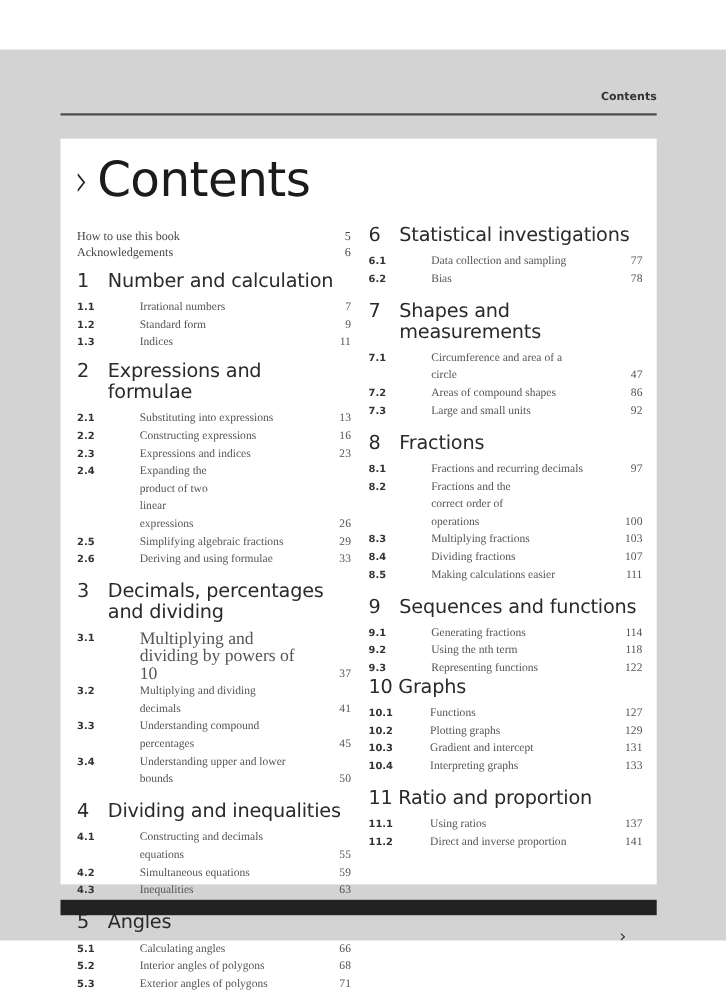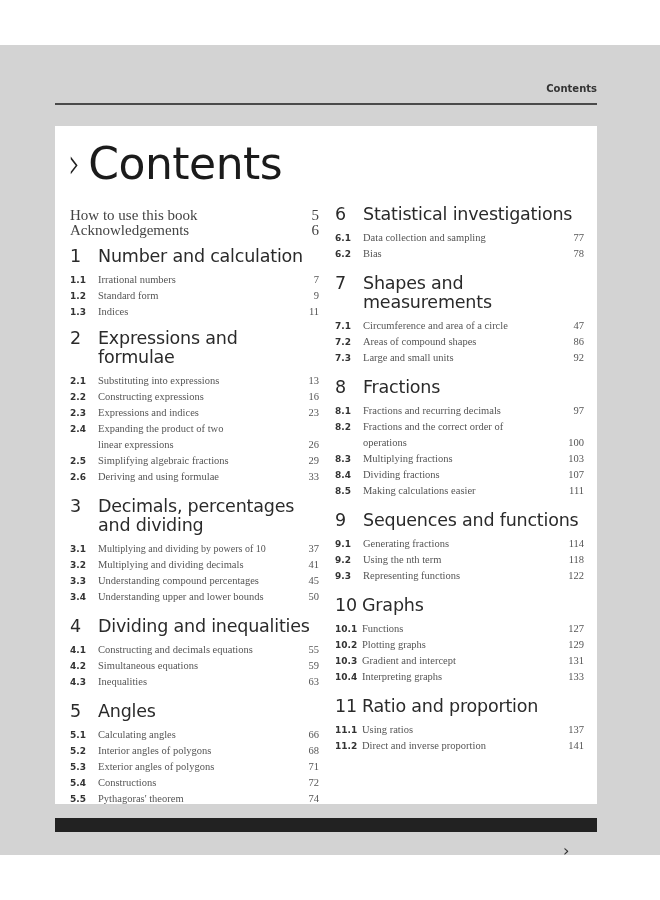--- a/index.html
+++ b/index.html
@@ -32,30 +32,30 @@
   }
   .page-title {
     position: absolute; left: 66px; top: 134px; height: 58px; display: flex; align-items: center;
     font-family: "DejaVu Sans", sans-serif; font-size: 44px; color: #1b1b1b; letter-spacing: -0.5px;
   }
   .page-title .chev { font-weight: 200; margin-right: 6px; color: #222; font-size: 42px; transform: scaleX(0.7); display:inline-block;}
   .col { position: absolute; }
   .col-left { left: 70px; top: 208px; width: 249px; }
   .col-right { left: 335px; top: 205px; width: 249px; }
   .front-row {
-    display: flex; justify-content: space-between; font-size: 15px; color: #444; height: 15px; line-height: 15px;
+    display: flex; justify-content: space-between; font-size: 11px; color: #444; height: 15px; line-height: 15px;
   }
   .chapter {
     display: flex; font-family: "DejaVu Sans", sans-serif; font-size: 17.5px; color: #2a2a2a;
     line-height: 19px; margin-top: 9px; margin-bottom: 6px; letter-spacing: -0.2px;
   }
   .chapter .num { width: 28px; flex: none; }
   .chapter.wide .num { width: 27px; }
   .row {
-    display: flex; font-size: 10.5px; color: #555; line-height: 16px; min-height: 16px;
+    display: flex; font-size: 10.5px; color: #555; line-height: 16px; min-height: 16px; gap: 29px;
   }
   .row .sec {
     width: 28px; flex: none; font-family: "DejaVu Sans", sans-serif; font-weight: bold; font-size: 9px; color: #333;
   }
   .row.wide .sec { width: 27px; }
   .row .title { flex: 1; }
   .row .pg { width: 22px; text-align: right; flex: none; align-self: flex-end; }
 </style>
 </head>
 <body>
@@ -134,21 +134,21 @@
       <span class="title">Deriving and using formulae</span>
       <span class="pg">33</span>
     </div>
 
   <div class="chapter" style="margin-top:12px">
     <span class="num">3</span>
     <span style="padding-right:20px">Decimals, percentages and dividing</span>
   </div>
   <div class="row">
       <span class="sec">3.1</span>
-      <span class="title" style="font-size:10px">Multiplying and dividing by powers of 10</span>
+      <span class="title" style="font-size:16px">Multiplying and dividing by powers of 10</span>
       <span class="pg">37</span>
     </div>
   <div class="row">
       <span class="sec">3.2</span>
       <span class="title">Multiplying and dividing decimals</span>
       <span class="pg">41</span>
     </div>
   <div class="row">
       <span class="sec">3.3</span>
       <span class="title">Understanding compound percentages</span>
@@ -291,21 +291,21 @@
       <span class="sec">9.2</span>
       <span class="title">Using the nth term</span>
       <span class="pg">118</span>
     </div>
   <div class="row">
       <span class="sec">9.3</span>
       <span class="title">Representing functions</span>
       <span class="pg">122</span>
     </div>
 
-  <div class="chapter wide" style="margin-top:12px">
+  <div class="chapter wide" style="margin-top:0">
     <span class="num">10</span>
     <span>Graphs</span>
   </div>
   <div class="row wide">
       <span class="sec">10.1</span>
       <span class="title">Functions</span>
       <span class="pg">127</span>
     </div>
   <div class="row wide">
       <span class="sec">10.2</span>

